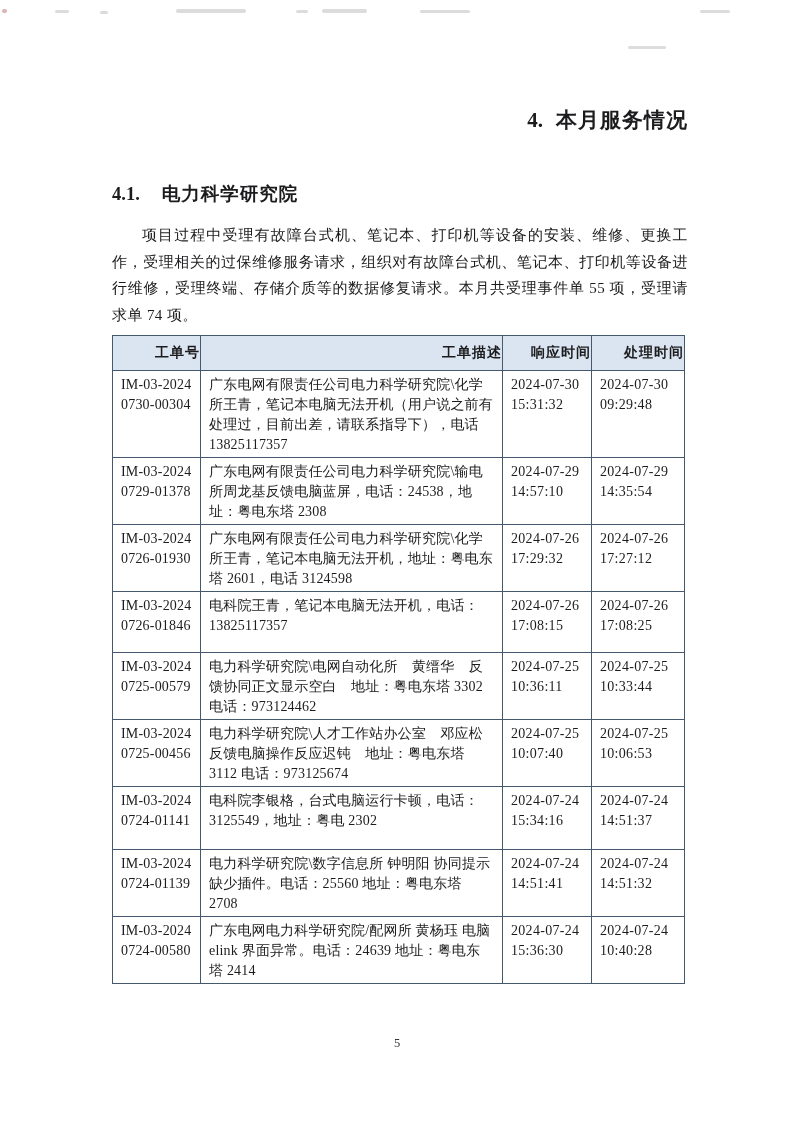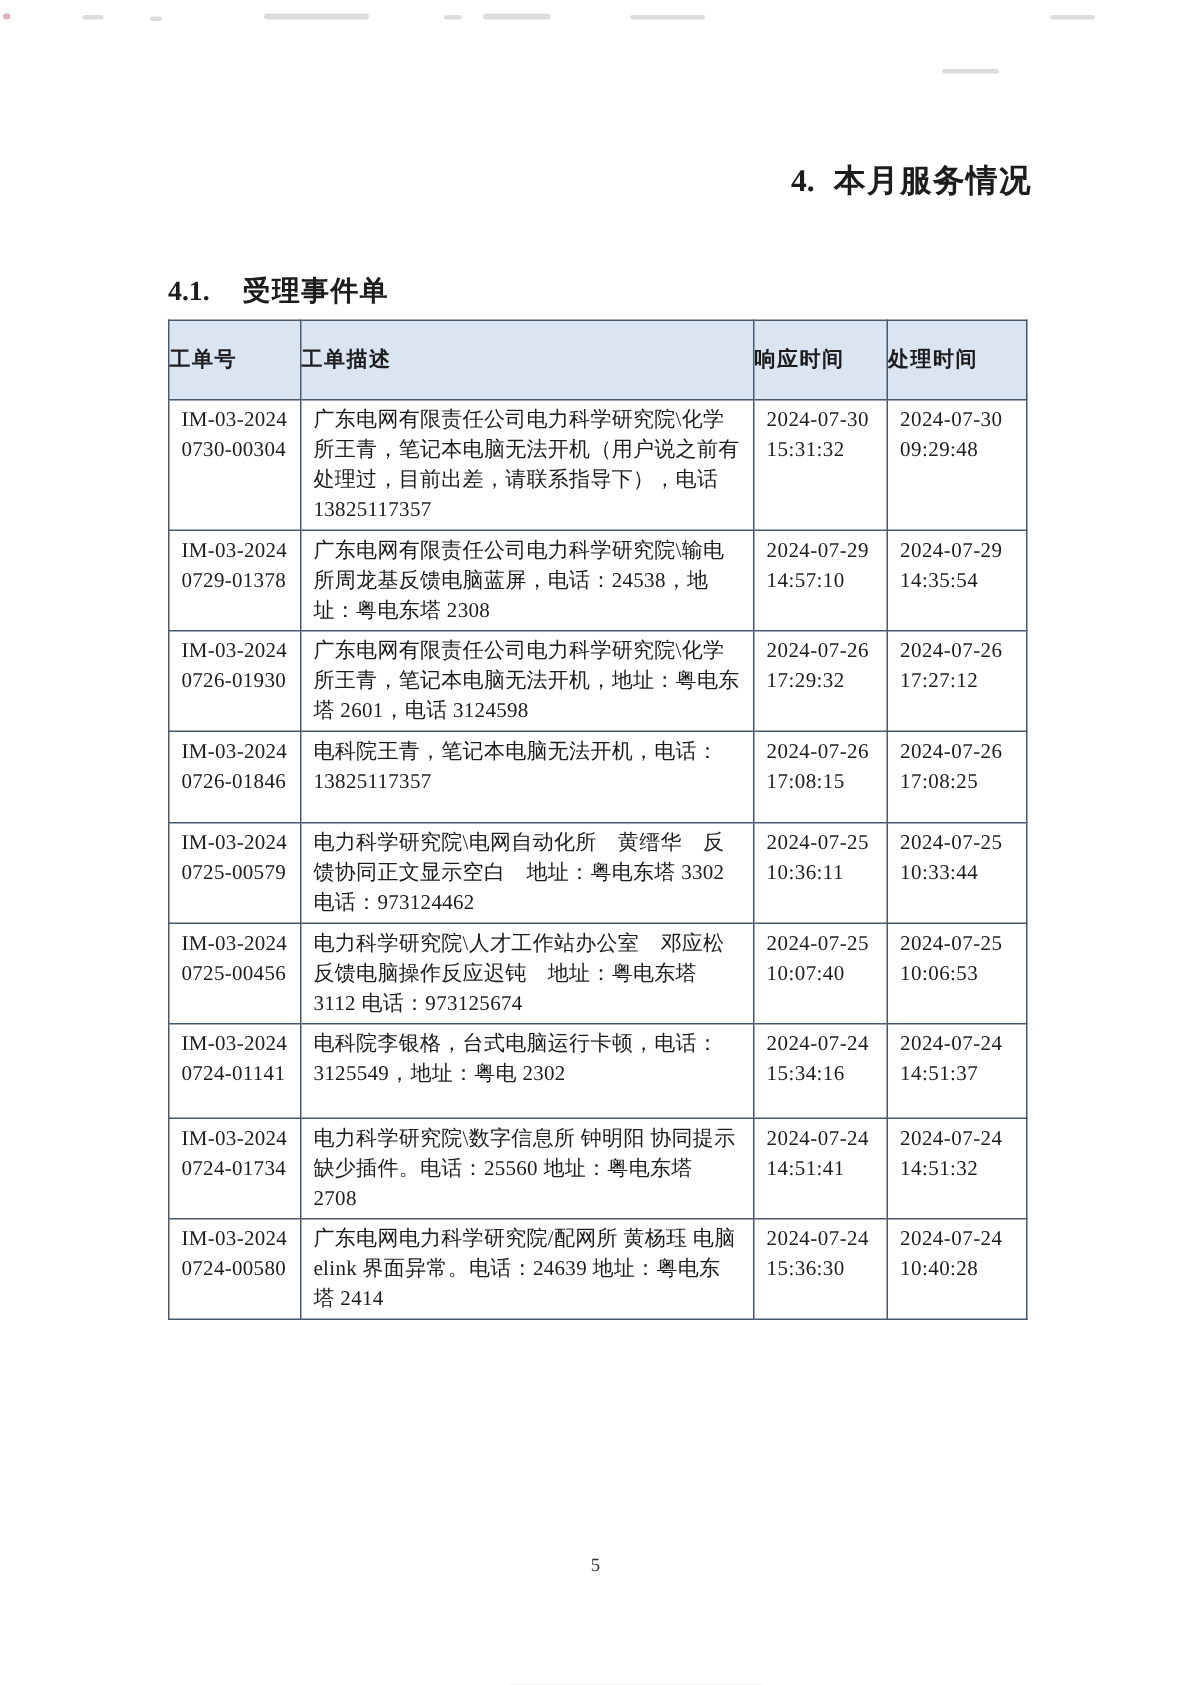--- a/index.html
+++ b/index.html
@@ -48,23 +48,23 @@
   table.wo {
     margin-top:7px;
     width:572px;
     border-collapse:collapse;
     table-layout:fixed;
     font-size:14px;
   }
   table.wo th, table.wo td { border:1px solid #46586e; }
   table.wo th {
     background:#dbe5f1;
-    height:53px;
+    height:35px;
     font-weight:bold;
-    text-align:left; vertical-align:middle;
+    text-align:right; vertical-align:middle;
     letter-spacing:1px;
     font-size:14px;
   }
   table.wo td {
     vertical-align:top;
     padding:4px 8px 2px 8px;
     line-height:20px;
   }
   td.cell-id { padding-left:9px; letter-spacing:0.2px; }
   td.cell-desc { letter-spacing:0.2px; }
@@ -100,23 +100,24 @@
   <div class="artifact" style="left:628px;top:46px;width:38px;height:3px;"></div>
   <div class="artifact red" style="left:2px;top:9px;width:5px;height:4px;"></div>
 
   <div class="content">
 
     <h1 class="sec">
       <span class="num">4.</span><span>本月服务情况</span>
     </h1>
 
     <h2 class="sub">
-      <span class="num">4.1.</span><span>受理事件单</span>
+      <span class="num">4.1.</span><span>电力科学研究院</span>
     </h2>
 
+    <p class="body-text">项目过程中受理有故障台式机、笔记本、打印机等设备的安装、维修、更换工作，受理相关的过保维修服务请求，组织对有故障台式机、笔记本、打印机等设备进行维修，受理终端、存储介质等的数据修复请求。本月共受理事件单 55 项，受理请求单 74 项。</p>
 
 
     <table class="wo">
       <colgroup>
         <col style="width:88px;">
         <col style="width:302px;">
         <col style="width:89px;">
         <col style="width:93px;">
       </colgroup>
       <thead>
@@ -250,21 +251,21 @@
     </td>
     <td class="cell-time">
       <div>2024-07-24</div>
       <div>14:51:37</div>
     </td>
   </tr>
 
   <tr class="data-row">
     <td class="cell-id">
       <div>IM-03-2024</div>
-      <div>0724-01734</div>
+      <div>0724-01139</div>
     </td>
     <td class="cell-desc">
       <span>电力科学研究院\数字信息所 钟明阳 协同提示缺少插件。电话：25560 地址：粤电东塔 2708</span>
     </td>
     <td class="cell-time">
       <div>2024-07-24</div>
       <div>14:51:41</div>
     </td>
     <td class="cell-time">
       <div>2024-07-24</div>

